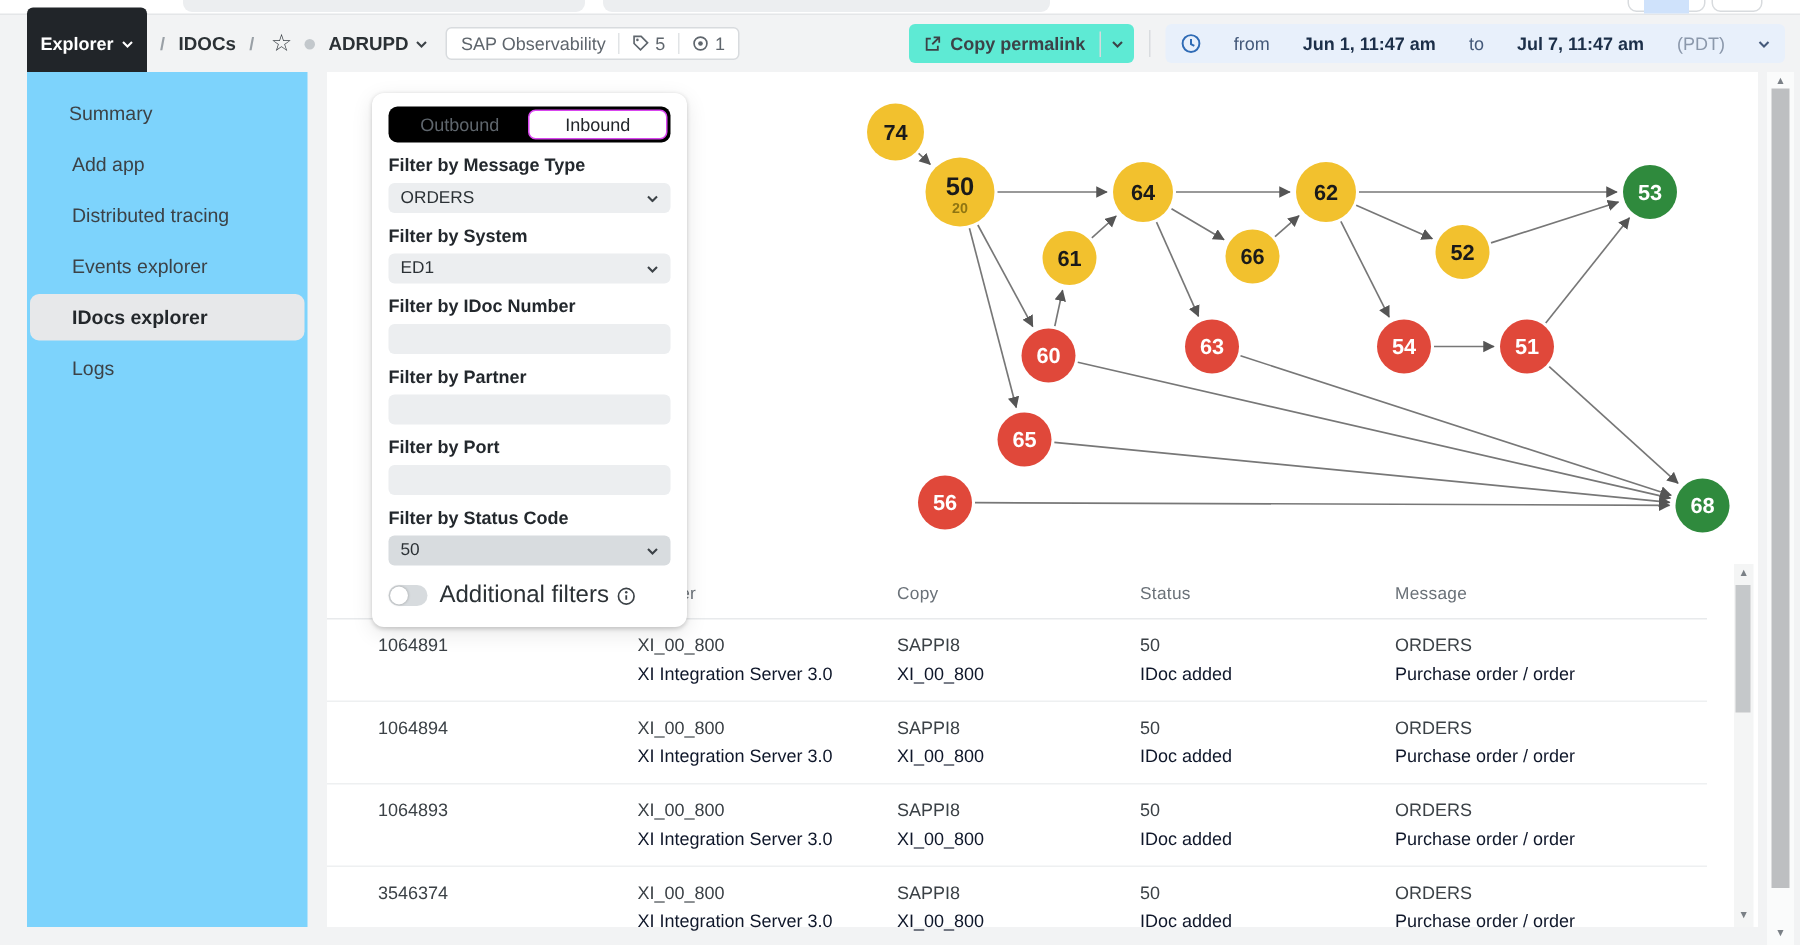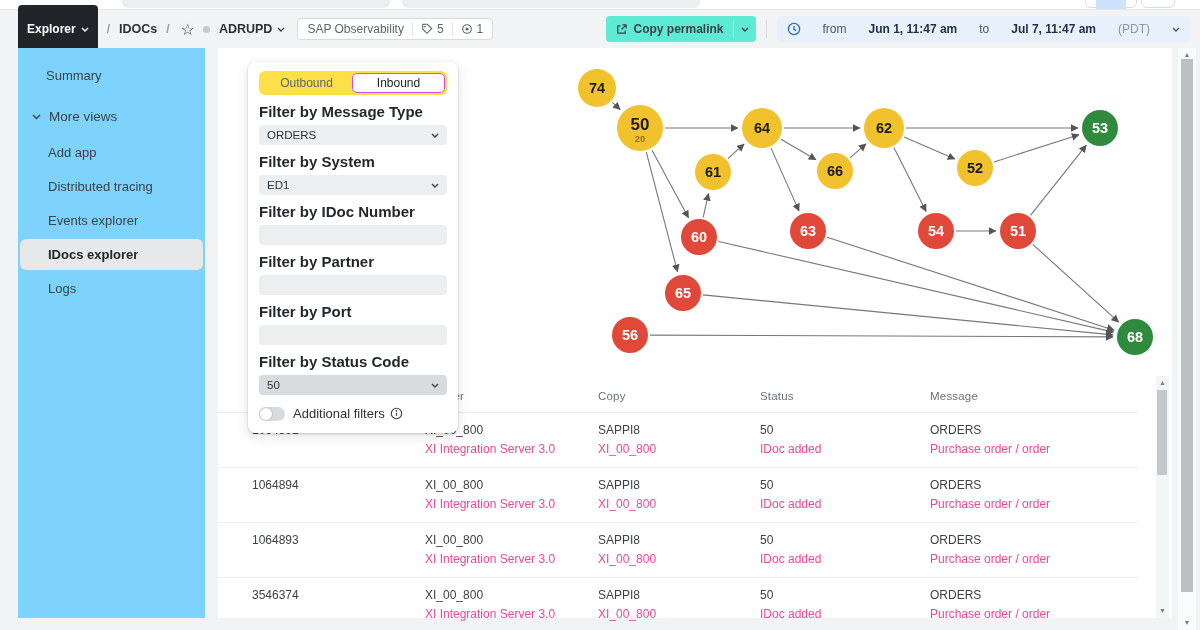--- a/index.html
+++ b/index.html
@@ -36,45 +36,45 @@
   .sidebar { position:absolute; left:18px; top:48px; width:187px; height:570px; background:#7dd3fc; }
   .main-panel { position:absolute; left:218px; top:48px; width:954px; height:570px; background:#fff; }
 
   .side-summary { font-size:13px; color:#3c4247; padding:20px 16px 8px 28px; cursor:pointer; }
   .side-more { font-size:13.5px; color:#3c4247; padding:18px 16px 10px 14px; display:flex; align-items:center; gap:8px; cursor:pointer; }
   .side-item { font-size:13px; color:#3c4247; padding:8px 12px 8px 28px; margin:3px 2px; cursor:pointer; }
   .side-item.active { background:#e7e8ea; border-radius:6px; font-weight:bold; color:#23272b; }
 
   
   .filter-card { position:absolute; left:30px; top:14px; width:210px; background:#fff; border-radius:8px; box-shadow:0 1px 3px rgba(0,0,0,.18), 0 4px 14px rgba(0,0,0,.10); padding:9px 11px 12px 11px; z-index:5; }
-  .seg { display:flex; background:#fde047; border-radius:6px; padding:2px; height:24px; }
+  .seg { display:flex; background:#000000; border-radius:6px; padding:2px; height:24px; }
   .seg-tab { flex:1; font-size:12px; color:#5f666d; display:flex; align-items:center; justify-content:center; border-radius:5px; cursor:pointer; }
   .seg-tab.active { background:#fff; border:1px solid #d946ef; color:#23272b; }
-  .f-label { font-size:15px; font-weight:bold; color:#23282d; margin:8px 0 5px 0; }
+  .f-label { font-size:12px; font-weight:bold; color:#23282d; margin:8px 0 5px 0; }
   .f-control { height:20px; background:#eceef0; border-radius:4px; display:flex; align-items:center; padding:0 8px; font-size:11.5px; color:#2b3135; }
   .f-control.dark { background:#d8dcdf; }
   .f-control .val { flex:1; }
   .f-control input { border:none; background:transparent; width:100%; font-size:11.5px; outline:none; font-family:"Liberation Sans",sans-serif; }
   .toggle-row { display:flex; align-items:center; gap:8px; margin-top:11px; }
   .toggle { width:26px; height:14px; background:#d7dbde; border-radius:8px; position:relative; cursor:pointer; }
   .toggle .knob { position:absolute; left:1px; top:1px; width:12px; height:12px; background:#fff; border-radius:50%; box-shadow:0 0 2px rgba(0,0,0,.3); }
-  .toggle-label { font-size:13px; color:#2b3135; display:flex; align-items:center; gap:5px; }
+  .toggle-label { font-size:16px; color:#2b3135; display:flex; align-items:center; gap:5px; }
 
   
   .graph-svg { position:absolute; left:0; top:0; }
   .graph-svg text { font-family:"Liberation Sans",sans-serif; }
 
   
   .table-wrap { position:absolute; left:0; top:330px; width:920px; }
   .t-head, .t-row { display:grid; grid-template-columns:173px 173px 162px 170px 1fr; padding-left:34px; }
   .t-head { padding-top:12px; padding-bottom:10px; border-bottom:1px solid #e8eaec; }
   .t-head div { font-size:11.5px; color:#6a7178; letter-spacing:.2px; }
   .t-row { padding-top:9px; padding-bottom:9px; border-bottom:1px solid #eef0f1; }
   .cell-main { font-size:12px; color:#3b4146; line-height:17px; }
-  .cell-sub { font-size:12px; color:#ec4899; line-height:17px; margin-top:2px; }
+  .cell-sub { font-size:12px; color:#0f172a; line-height:17px; margin-top:2px; }
 
   
   .inner-scroll { position:absolute; left:938px; top:328px; width:13px; height:242px; background:#f4f5f5; }
   .inner-scroll .thumb { position:absolute; left:1px; top:14px; width:10px; height:85px; background:#c5c8ca; }
   .scroll-arrow { position:absolute; left:0; width:13px; text-align:center; font-size:7px; color:#7a8086; line-height:10px; }
   .outer-scroll { position:absolute; left:1178px; top:48px; width:18px; height:582px; background:#fafbfb; }
   .outer-scroll .thumb { position:absolute; left:3px; top:11px; width:12px; height:533px; background:#bdbfc1; }
   .outer-scroll .scroll-arrow { width:18px; }
 </style>
 </head>
@@ -153,26 +153,20 @@
     <b>Jul 7, 11:47 am</b>
     <span class="time-tz">(PDT)</span>
     <svg width="8" height="5" viewBox="0 0 8 5">
         <path d="M1 1l3 3 3-3" stroke="#44597a" stroke-width="1.4" fill="none"></path>
       </svg>
   </span>
 </div>
 
 <nav class="sidebar">
   <div class="side-summary">Summary</div>
-  <div class="side-more">
-    <svg width="9" height="6" viewBox="0 0 9 6">
-        <path d="M1 1l3.5 3.5L8 1" stroke="#3c4247" stroke-width="1.4" fill="none"></path>
-      </svg>
-    <span>More views</span>
-  </div>
   <div id="side-items">
       <div class="side-item">Add app</div>
       <div class="side-item">Distributed tracing</div>
       <div class="side-item">Events explorer</div>
       <div class="side-item active">IDocs explorer</div>
       <div class="side-item">Logs</div>
     </div>
 </nav>
 
 <section class="main-panel">

